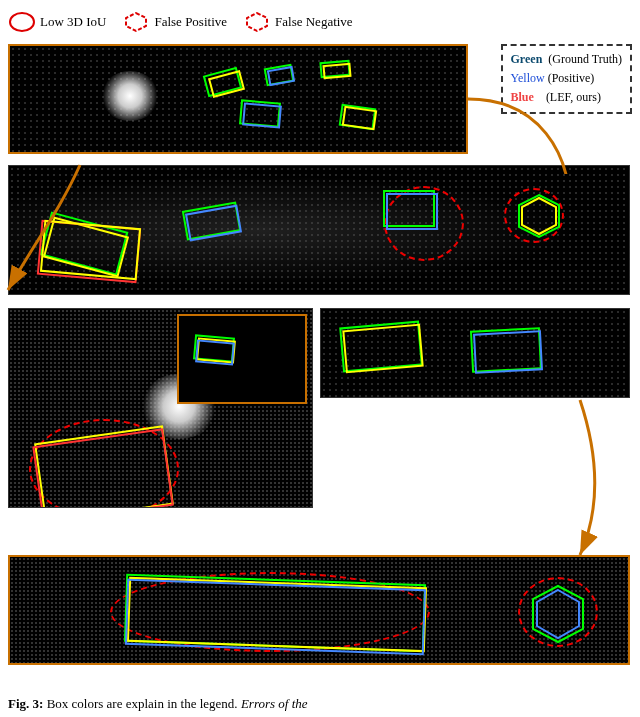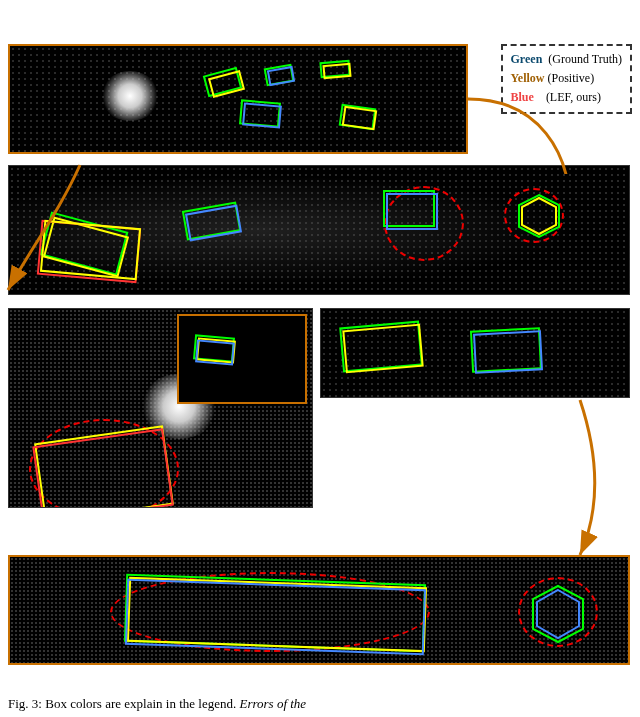--- a/index.html
+++ b/index.html
@@ -165,37 +165,61 @@
       border-radius: 50%;
     }
 
     .fig-caption {
       font-size: 13px;
     }
     .fig-caption em {
       font-style: italic;
     }
     .fig-caption strong {
-      font-weight: normal;
+      font-weight: bold;
       margin-top: 48px;
     }
   </style>
 </head>
 <body>
 
 <div class="main-container">
 
+  <div class="legend-row">
+
+    <div class="legend-item">
+      <svg width="28" height="22" viewBox="0 0 28 22">
+        <ellipse cx="14" cy="11" rx="12" ry="9" fill="none" stroke="#dd0000" stroke-width="2"></ellipse>
+      </svg>
+      <span>Low 3D IoU</span>
+    </div>
+
+    <div class="legend-item">
+      <svg width="28" height="22" viewBox="0 0 28 22">
+
+        <polygon points="14,2 24,7 24,15 14,20 4,15 4,7" fill="none" stroke="#dd0000" stroke-width="2" stroke-dasharray="4,2"></polygon>
+      </svg>
+      <span>False Positive</span>
+    </div>
+
+    <div class="legend-item">
+      <svg width="28" height="22" viewBox="0 0 28 22">
+        <polygon points="14,2 24,7 24,15 14,20 4,15 4,7" fill="none" stroke="#dd0000" stroke-width="2" stroke-dasharray="4,2"></polygon>
+      </svg>
+      <span>False Negative</span>
+    </div>
+  </div>
 
   <div class="color-legend-box">
     <div>
       <span style="color:#0c4a6e;font-weight:bold;">Green</span>
       <span> &nbsp;(Ground Truth)</span>
     </div>
     <div>
-      <span style="color:#a16207;font-weight:bold;">Yellow</span>
+      <span style="color:#1d4ed8;font-weight:normal;">Yellow</span>
       <span> (Positive)</span>
     </div>
     <div>
       <span style="color:#ef4444;font-weight:bold;">Blue</span>
       <span> &nbsp;&nbsp;&nbsp;(LEF, ours)</span>
     </div>
   </div>
 
   <div class="viz-section panel-top">
     <div class="lidar-dots"></div>

